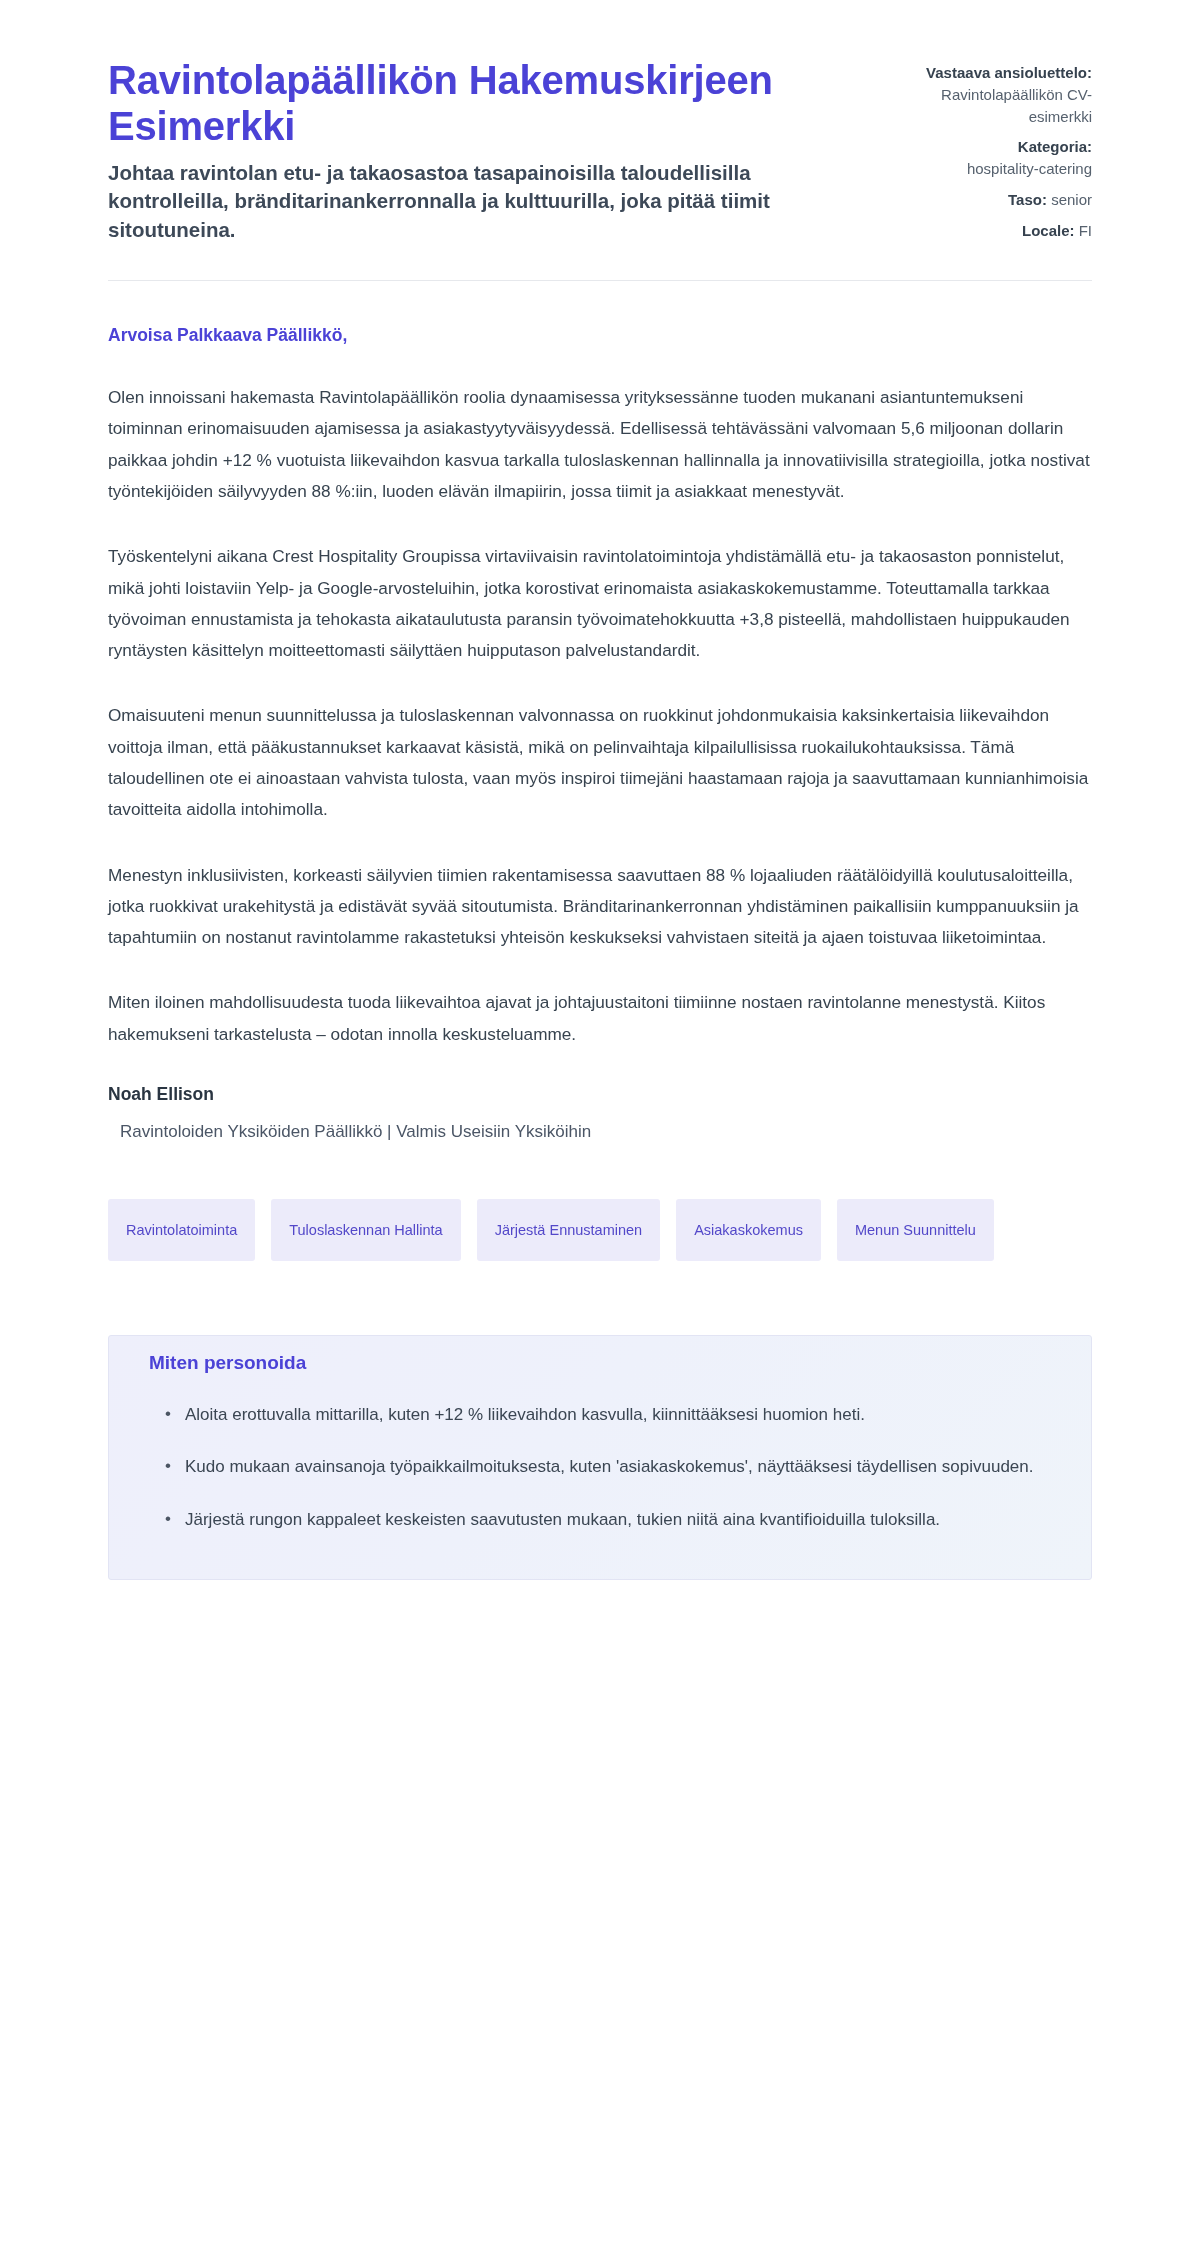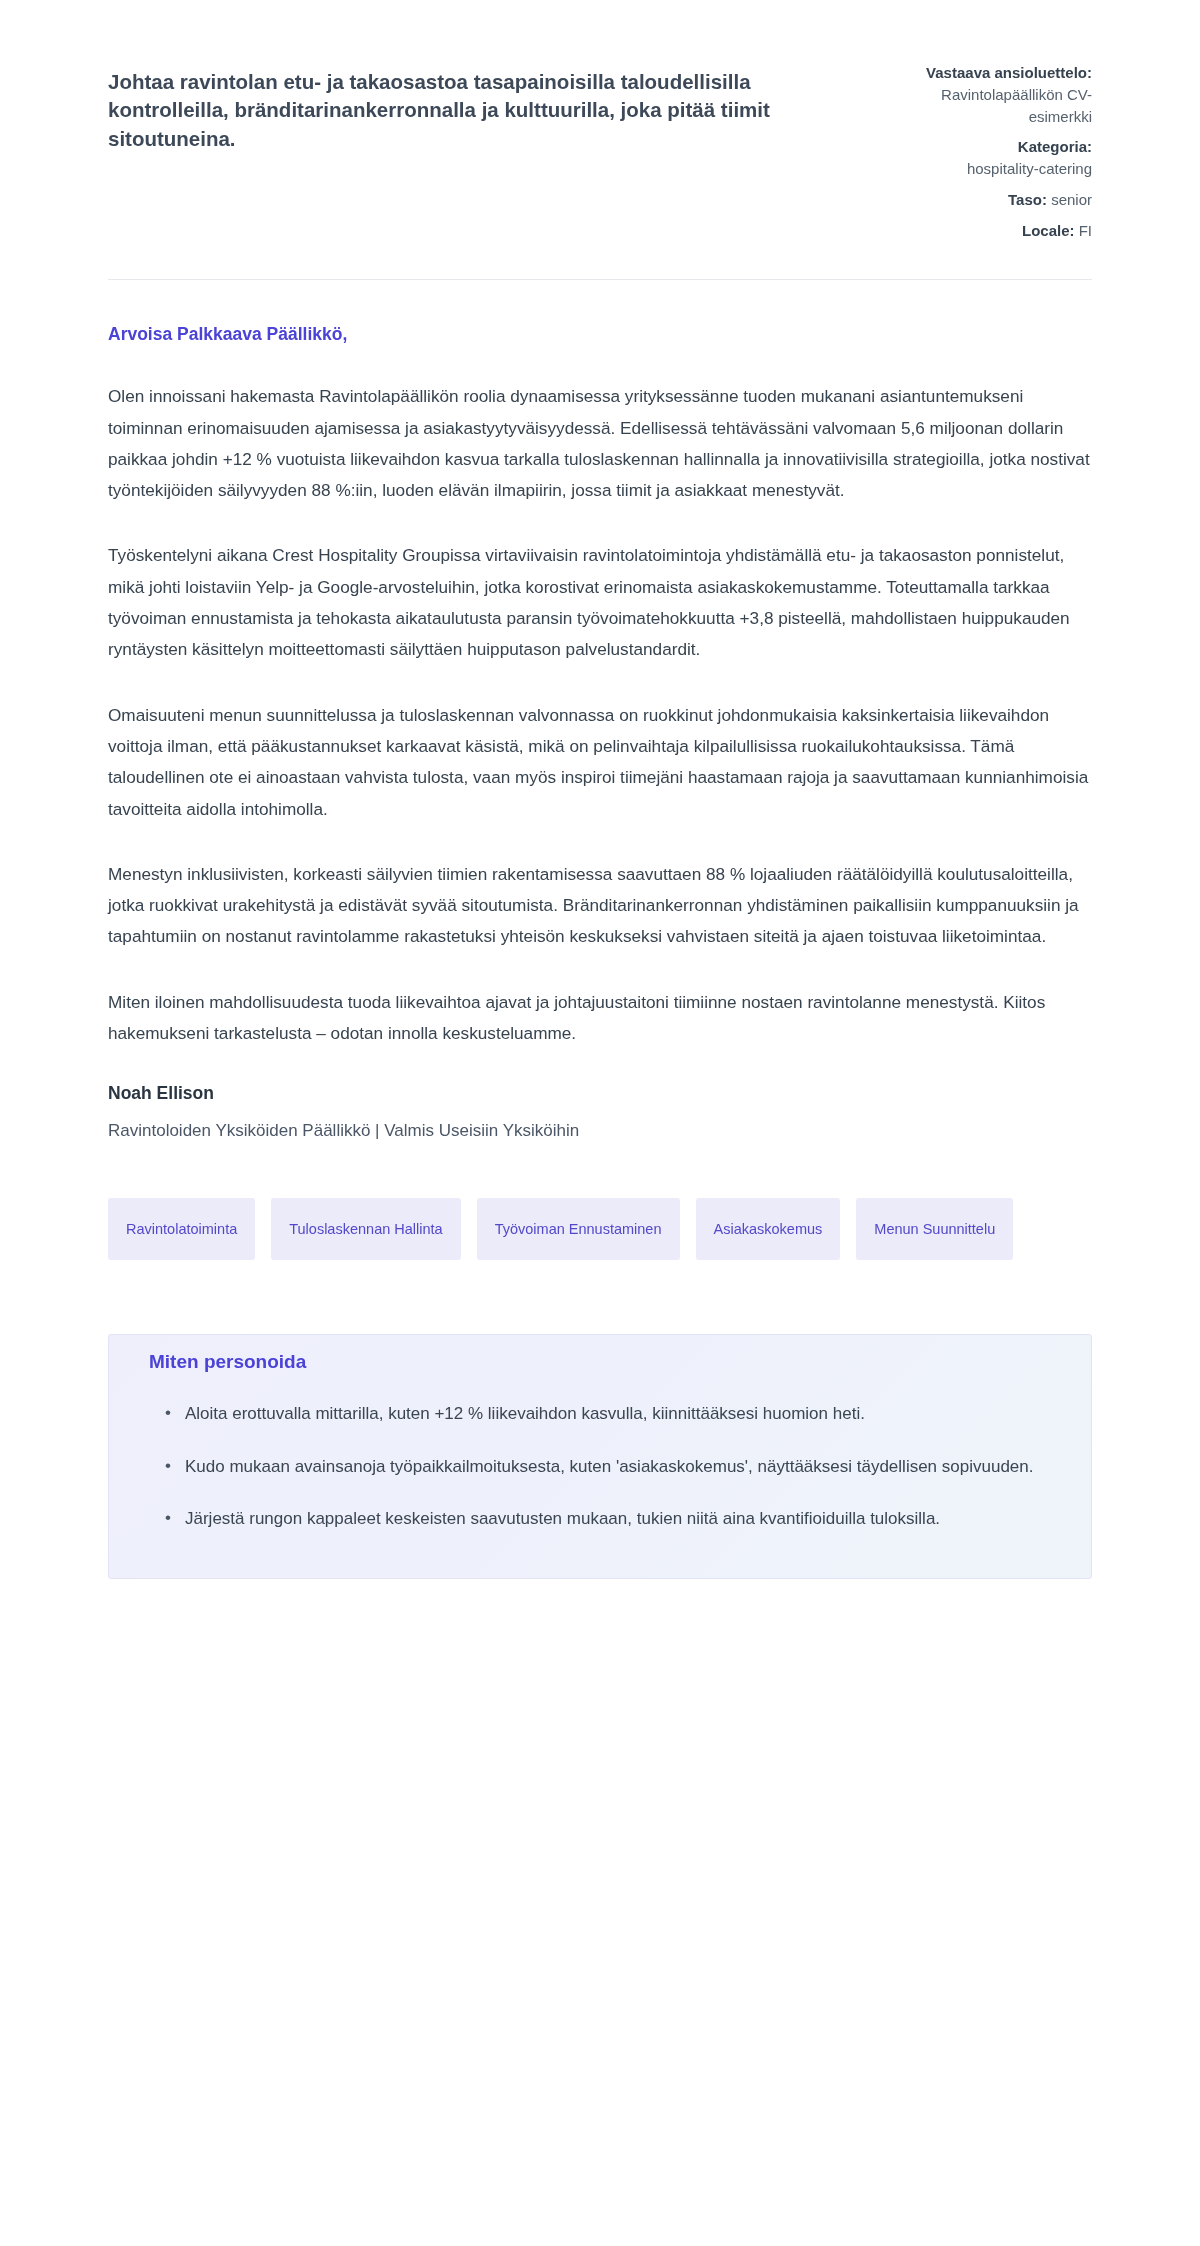--- a/index.html
+++ b/index.html
@@ -102,21 +102,21 @@
   .signature {
     margin-top: 34px;
   }
   .sig-name {
     margin: 0 0 14px 0;
     font-size: 17.5px;
     font-weight: 700;
     color: #2a3542;
   }
   .sig-role {
-    margin: 0;
+    margin: 12px;
     font-size: 17px;
     color: #4b5666;
     line-height: 1.5;
   }
 
   
   .tag-list {
     display: flex;
     flex-wrap: wrap;
     gap: 14px 16px;
@@ -173,20 +173,21 @@
     font-size: 17px;
   }
 </style>
 </head>
 <body>
 
 <div class="page">
 
   <header class="doc-header">
     <div class="header-left">
+      <h1 class="doc-title">Ravintolapäällikön Hakemuskirjeen Esimerkki</h1>
       <p class="doc-subtitle">Johtaa ravintolan etu- ja takaosastoa tasapainoisilla taloudellisilla kontrolleilla, bränditarinankerronnalla ja kulttuurilla, joka pitää tiimit sitoutuneina.</p>
     </div>
 
     <aside class="header-meta">
       <div class="meta-row meta-block">
         <span class="meta-label">Vastaava ansioluettelo:</span>
         <span class="meta-value">Ravintolapäällikön CV-esimerkki</span>
       </div>
       <div class="meta-spacer"></div>
       <div class="meta-row meta-block">
@@ -218,21 +219,21 @@
     <p class="body-para">Miten iloinen mahdollisuudesta tuoda liikevaihtoa ajavat ja johtajuustaitoni tiimiinne nostaen ravintolanne menestystä. Kiitos hakemukseni tarkastelusta – odotan innolla keskusteluamme.</p>
 
     <div class="signature">
       <p class="sig-name">Noah Ellison</p>
       <p class="sig-role">Ravintoloiden Yksiköiden Päällikkö | Valmis Useisiin Yksiköihin</p>
     </div>
 
     <div class="tag-list">
       <span class="tag">Ravintolatoiminta</span>
       <span class="tag">Tuloslaskennan Hallinta</span>
-      <span class="tag">Työvoiman Ennustaminen</span>
+      <span class="tag">Järjestä Ennustaminen</span>
       <span class="tag">Asiakaskokemus</span>
       <span class="tag">Menun Suunnittelu</span>
     </div>
   </main>
 
   <section class="callout">
     <h2 class="callout-title">Miten personoida</h2>
     <ul>
       <li>Aloita erottuvalla mittarilla, kuten +12 % liikevaihdon kasvulla, kiinnittääksesi huomion heti.</li>
       <li>Kudo mukaan avainsanoja työpaikkailmoituksesta, kuten 'asiakaskokemus', näyttääksesi täydellisen sopivuuden.</li>

